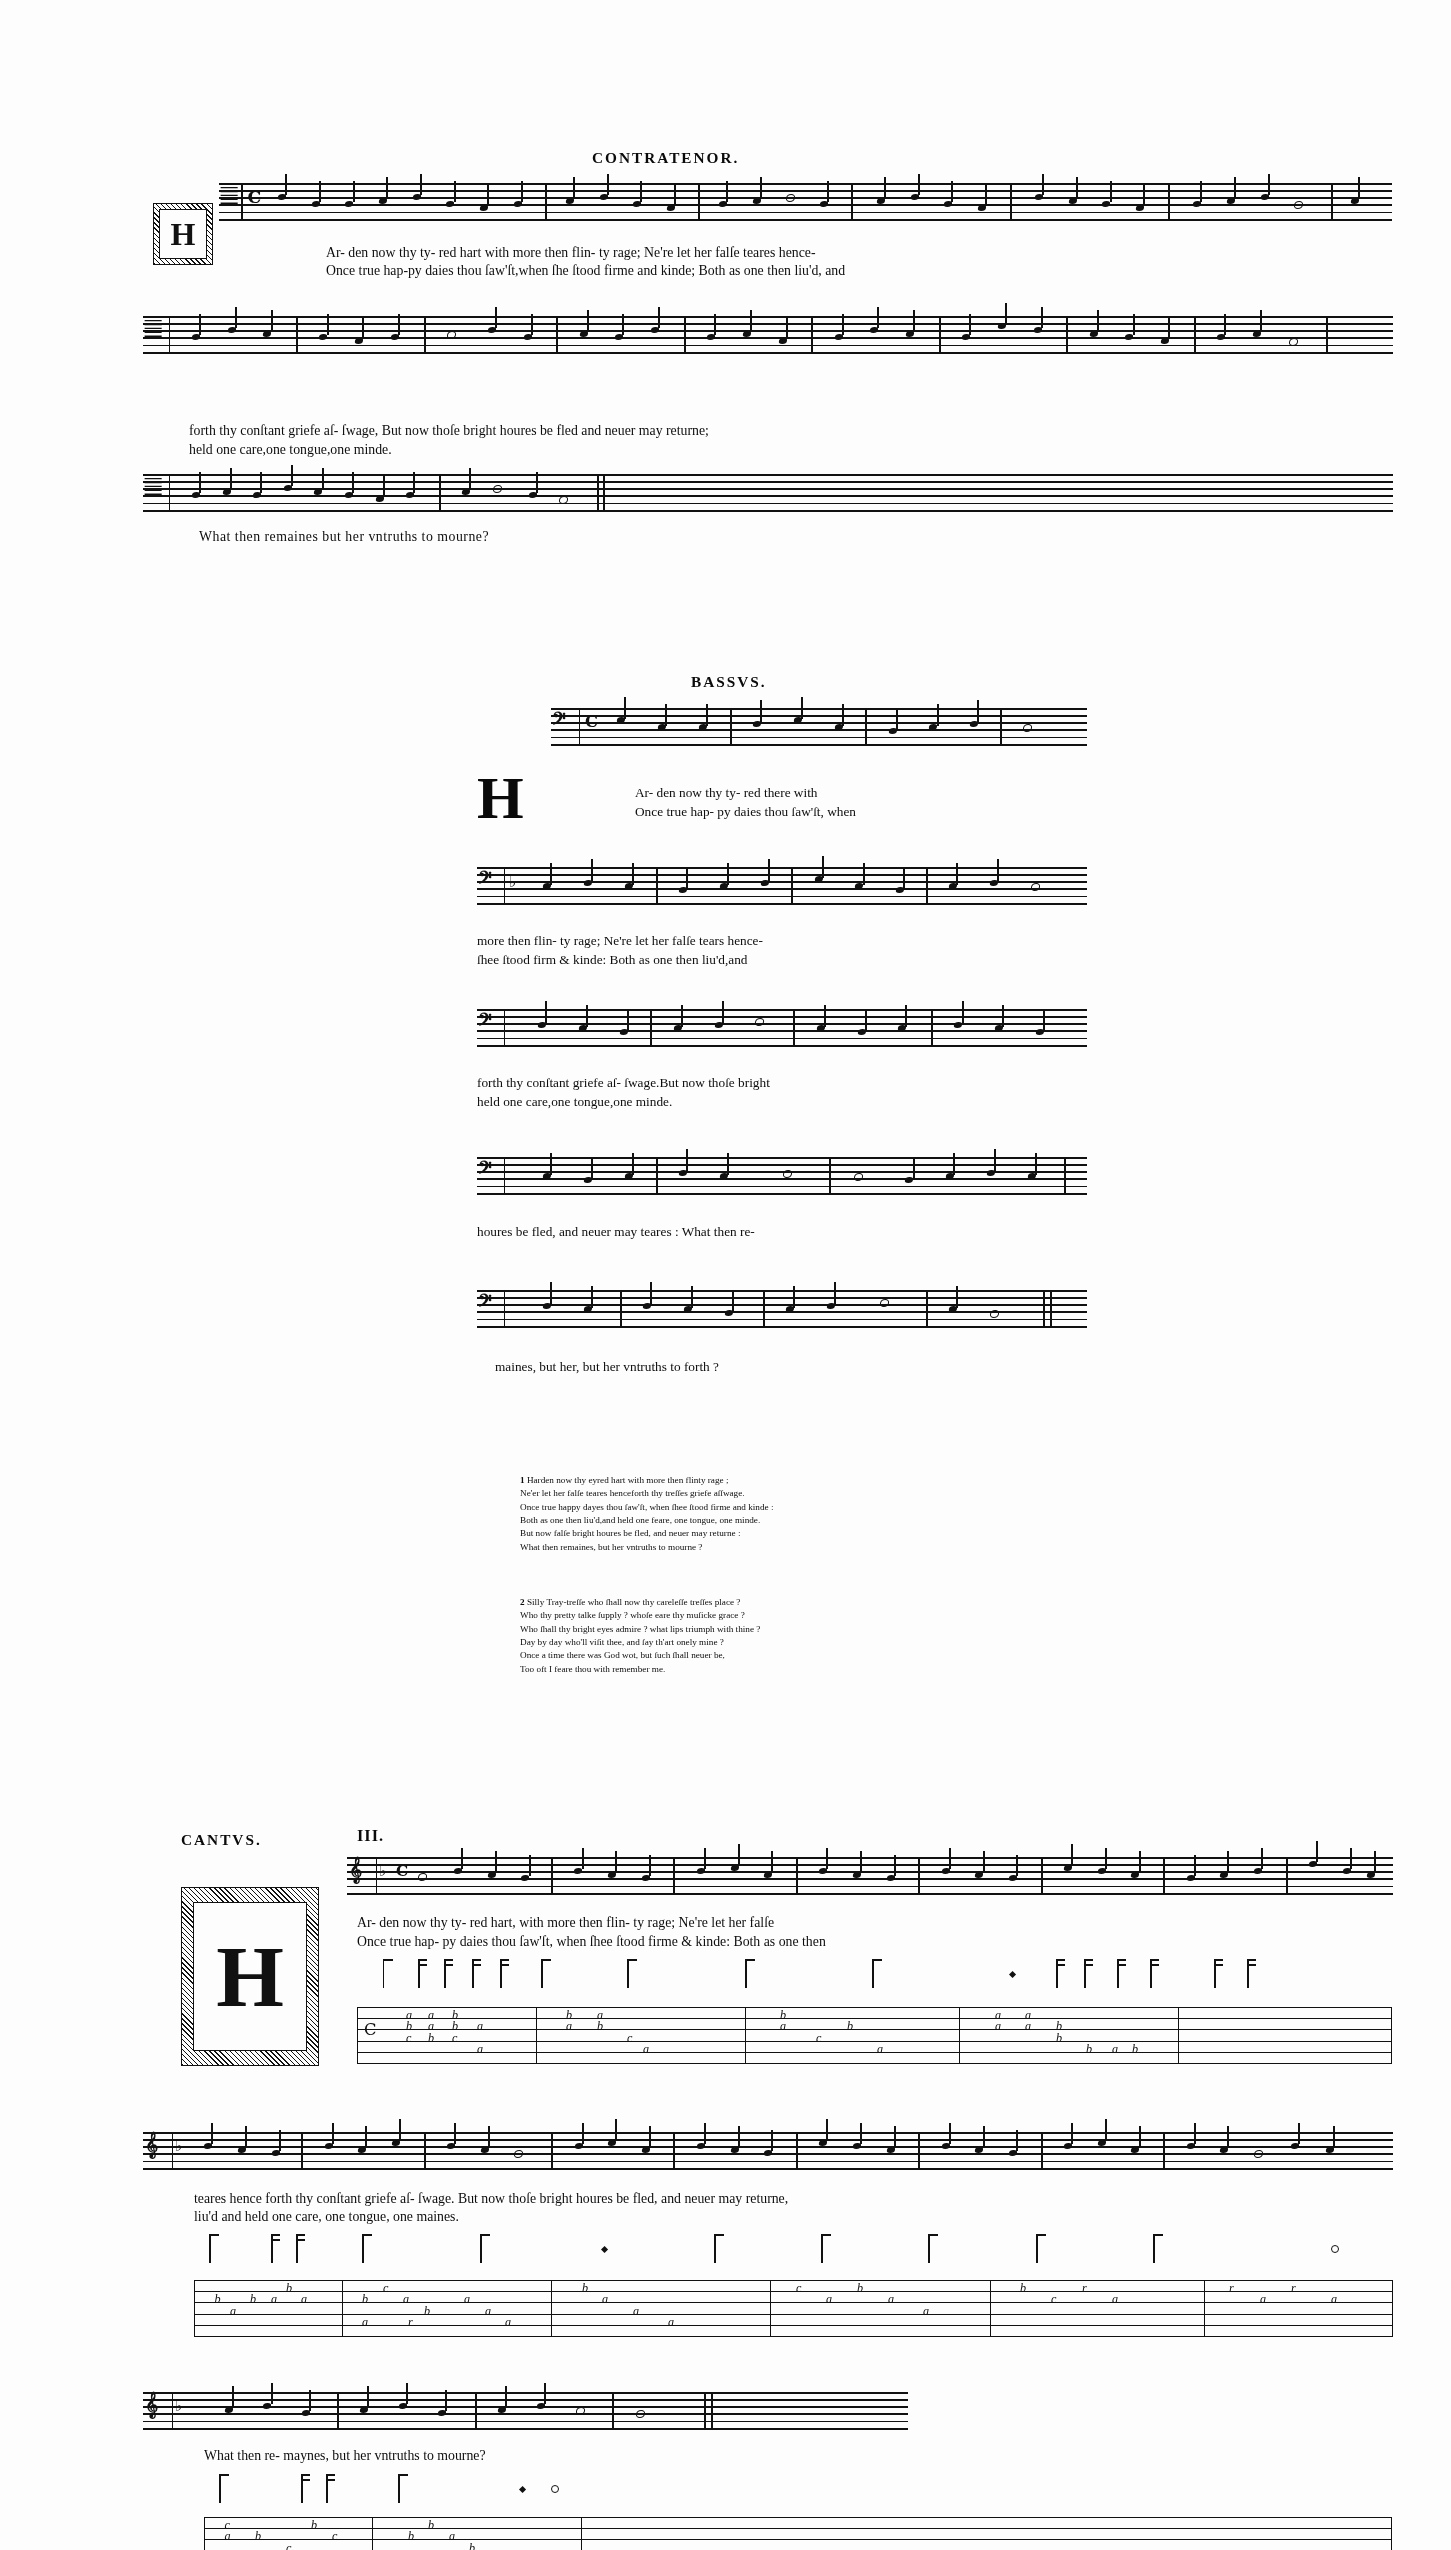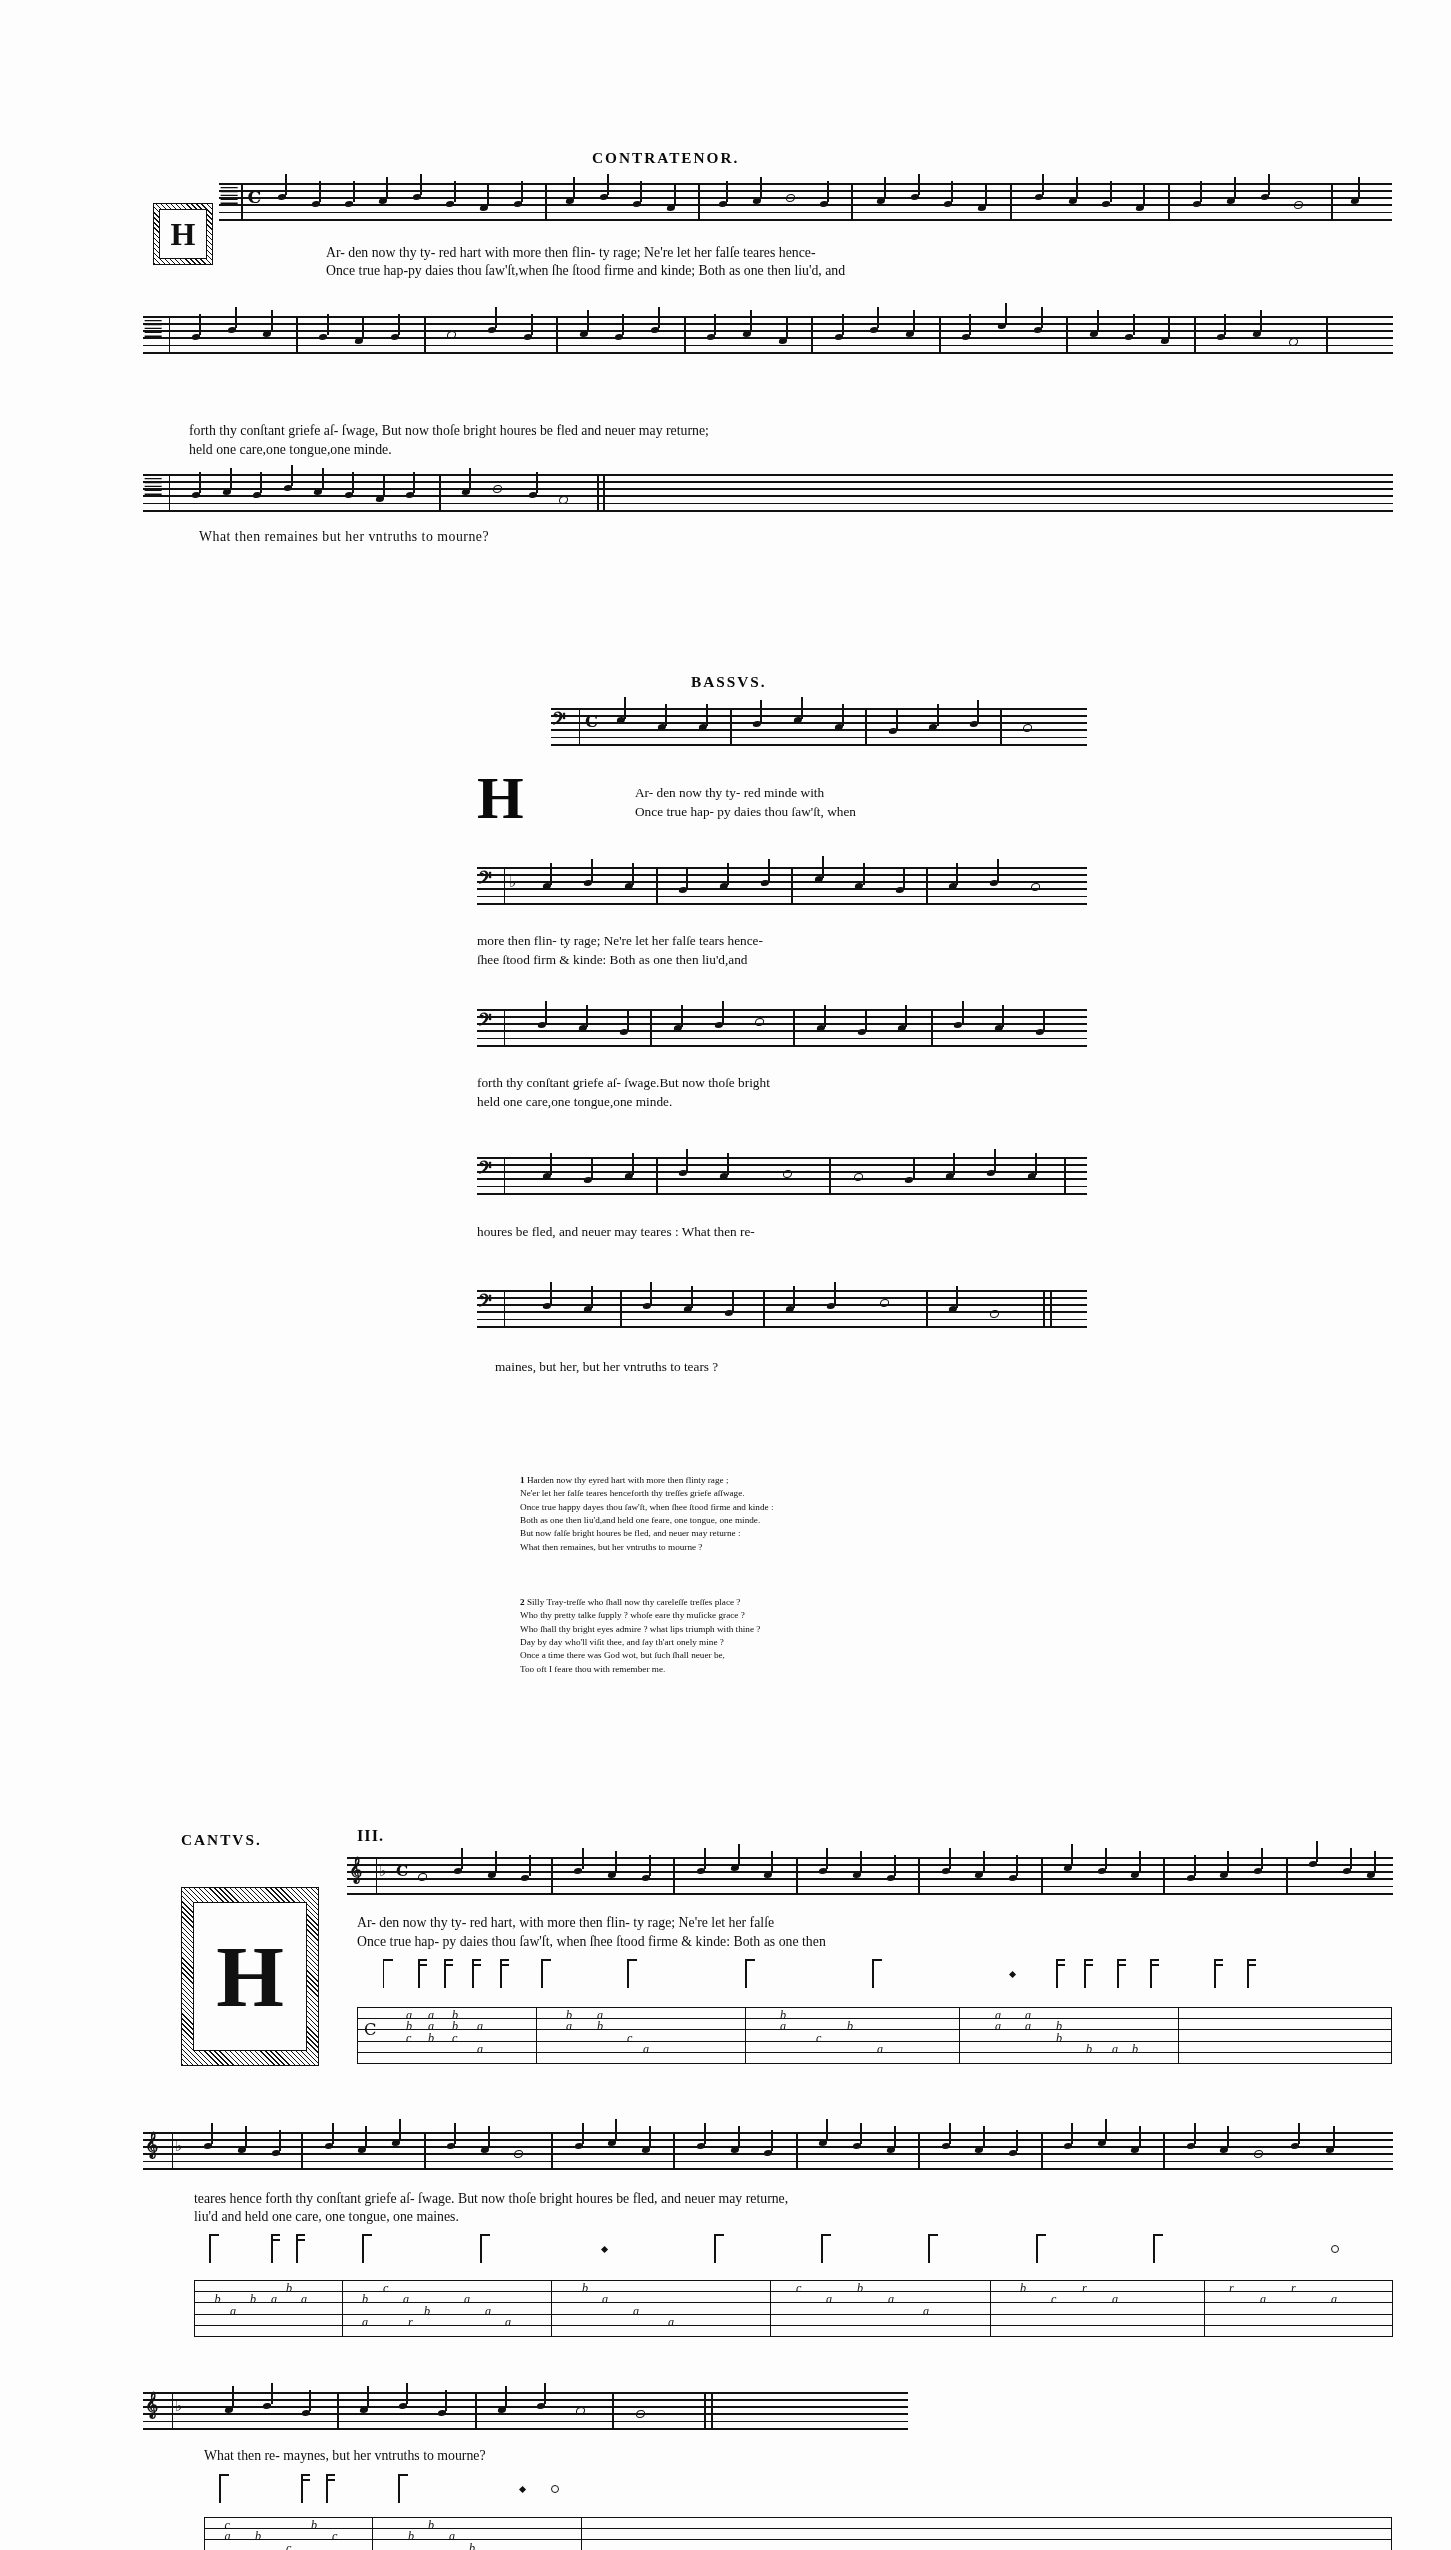--- a/index.html
+++ b/index.html
@@ -431,21 +431,21 @@
           <div class="stem" style="left:345px; top:-0.5px; height:22.4px;"></div>
         <div class="noteblob" style="left:378px; top:16.3px;"></div>
           <div class="stem" style="left:386px; top:-4.1px; height:22.4px;"></div>
         <div class="noteblob" style="left:419px; top:12.8px;"></div>
           <div class="stem" style="left:426px; top:-7.7px; height:22.4px;"></div>
         <div class="barline" style="left:449px; height:38px;"></div>
         <div class="noteblob open" style="left:472px; top:16.3px;"></div>
       </div>
     </div>
 
-    <div class="lyric" style="left:635px; top:785px; font-size:13.3px;">Ar-  den now thy   ty-   red  minde with</div>
+    <div class="lyric" style="left:635px; top:785px; font-size:13.3px;">Ar-  den now thy   ty-   red  there with</div>
     <div class="lyric" style="left:635px; top:804px; font-size:13.3px;">Once true hap-  py   daies thou ſaw'ſt, when</div>
 
     <div class="system" style="left:477px; top:867px; width:610px; height:38px;">
       <div class="staff">
         <div class="line l0"></div>
           <div class="line l1"></div>
           <div class="line l2"></div>
         <div class="line l3"></div>
           <div class="line l4"></div>
           <div class="line l5"></div>
@@ -593,21 +593,21 @@
         <div class="noteblob open" style="left:403px; top:9.2px;"></div>
         <div class="barline" style="left:449px; height:38px;"></div>
         <div class="noteblob" style="left:472px; top:16.3px;"></div>
           <div class="stem" style="left:479px; top:-4.1px; height:22.4px;"></div>
         <div class="noteblob open" style="left:513px; top:20px;"></div>
         <div class="barline" style="left:566px; height:38px;"></div>
         <div class="barline" style="left:573px; height:38px;"></div>
       </div>
     </div>
 
-    <div class="lyric" style="left:495px; top:1359px; font-size:13.3px;">maines, but her, but her  vntruths to tears ?</div>
+    <div class="lyric" style="left:495px; top:1359px; font-size:13.3px;">maines, but her, but her  vntruths to forth ?</div>
   </div>
 
   <div class="verseblock" style="left:520px; top:1474px; font-size:9.2px;">
     <div>
       <span class="vnum">1</span>
       <span>Harden now thy eyred hart with more then flinty rage ;</span>
     </div>
     <div>Ne'er let her falſe teares henceforth thy treſſes griefe aſſwage.</div>
     <div>Once true happy dayes thou ſaw'ſt, when ſhee ſtood firme and kinde :</div>
     <div>Both as one then liu'd,and held one feare, one tongue, one minde.</div>

